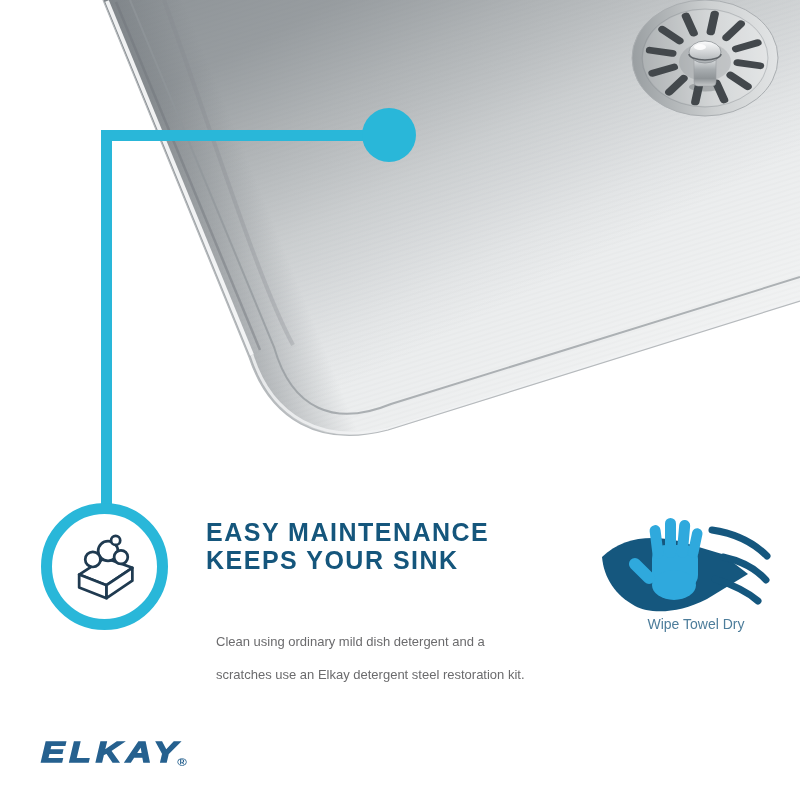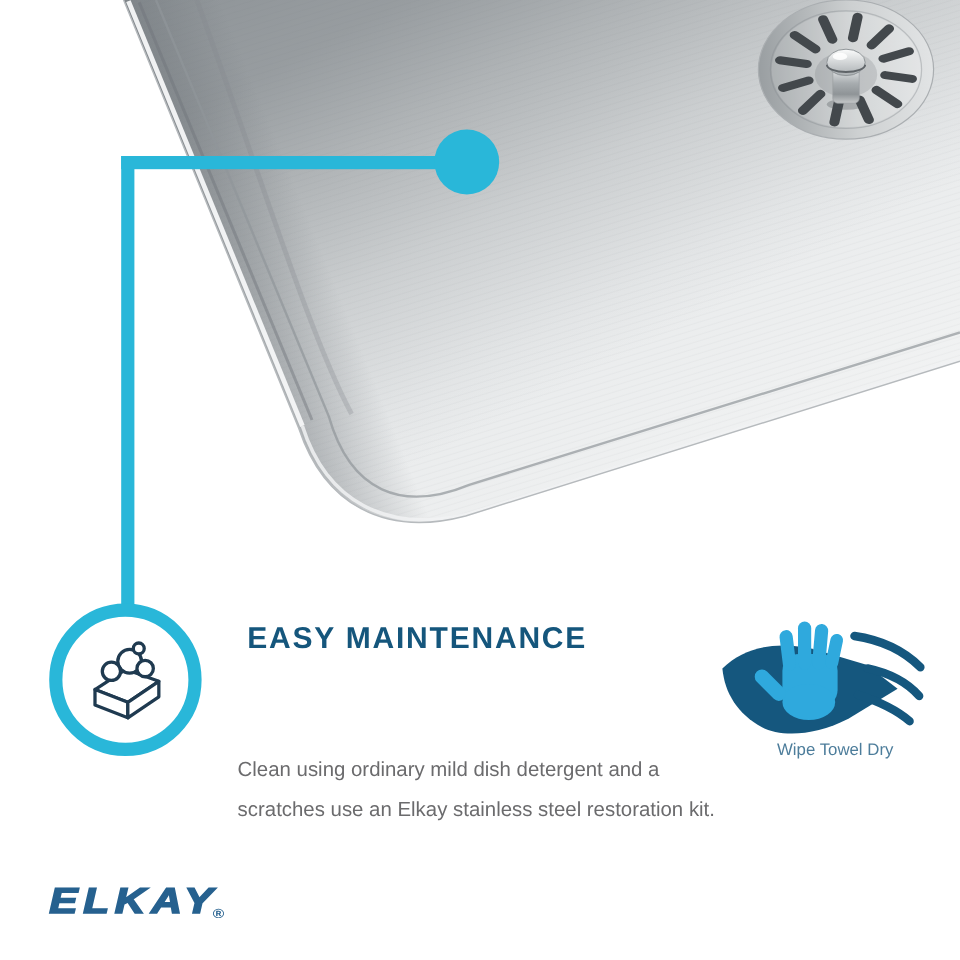--- a/index.html
+++ b/index.html
@@ -12,22 +12,22 @@
   .callout-vline{position:absolute;left:101px;top:130px;width:11px;height:379px;background:var(--accent-cyan);}
   .callout-dot{position:absolute;left:362px;top:108px;width:54px;height:54px;border-radius:50%;background:var(--accent-cyan);}
 
   .icon-circle{position:absolute;left:41px;top:503px;width:127px;height:127px;box-sizing:border-box;
                border:11px solid var(--accent-cyan);border-radius:50%;background:#fff;
                display:flex;align-items:center;justify-content:center;}
   .soap{stroke:var(--soap-navy);stroke-width:3.6;fill:#ffffff;stroke-linejoin:round;stroke-linecap:round;}
 
   .headline{position:absolute;left:206px;top:519px;color:var(--headline-blue);
             font-size:25px;font-weight:bold;letter-spacing:1.5px;line-height:27.5px;white-space:nowrap;}
-  .body-copy{position:absolute;left:198px;top:626px;color:var(--body-gray);
-             font-size:17px;line-height:32.5px;white-space:nowrap;}
+  .body-copy{position:absolute;left:216px;top:626px;color:var(--body-gray);
+             font-size:13px;line-height:32.5px;white-space:nowrap;}
 
   .wipe-icon{position:absolute;left:596px;top:511px;}
   .towel{fill:var(--towel-blue);}
   .hand{fill:var(--hand-blue);}
   .motion{stroke:var(--towel-blue);stroke-width:7;fill:none;stroke-linecap:round;}
   .wipe-label{position:absolute;left:596px;top:616px;width:200px;text-align:center;
               font-size:14px;color:var(--label-blue);}
 
   .logo{position:absolute;left:41px;top:735px;color:var(--logo-blue);
         font-size:30px;font-weight:bold;font-style:italic;letter-spacing:4px;white-space:nowrap;
@@ -137,25 +137,26 @@
         <circle cx="54" cy="29" r="13"></circle>
         <circle cx="34" cy="40" r="10"></circle>
         <circle cx="71" cy="37" r="9"></circle>
         <circle cx="64" cy="15" r="6"></circle>
       </g>
     </svg>
   </div>
 
   <div class="headline">
     <div>EASY MAINTENANCE</div>
+    <div>KEEPS YOUR SINK</div>
   </div>
 
   <div class="body-copy">
     <div>Clean using ordinary mild dish detergent and a</div>
-    <div>scratches use an Elkay stainless steel restoration kit.</div>
+    <div>scratches use an Elkay detergent steel restoration kit.</div>
   </div>
 
   <svg class="wipe-icon" width="175" height="105" viewBox="0 0 175 105" aria-hidden="true">
     <path class="towel" d="M6,46 C26,26 56,23 86,31 L126,43 L152,63 L111,88 C82,103 54,103 39,95 C19,84 8,67 6,46 Z"></path>
     <g class="hand">
       <rect x="56" y="34" width="46" height="44" rx="14"></rect>
       <ellipse cx="78" cy="74" rx="22" ry="15"></ellipse>
       <rect x="55" y="14" width="11" height="34" rx="5.5" transform="rotate(-7 60.5 31)"></rect>
       <rect x="69" y="7" width="11" height="40" rx="5.5"></rect>
       <rect x="82" y="9" width="11" height="38" rx="5.5" transform="rotate(5 87.5 28)"></rect>

